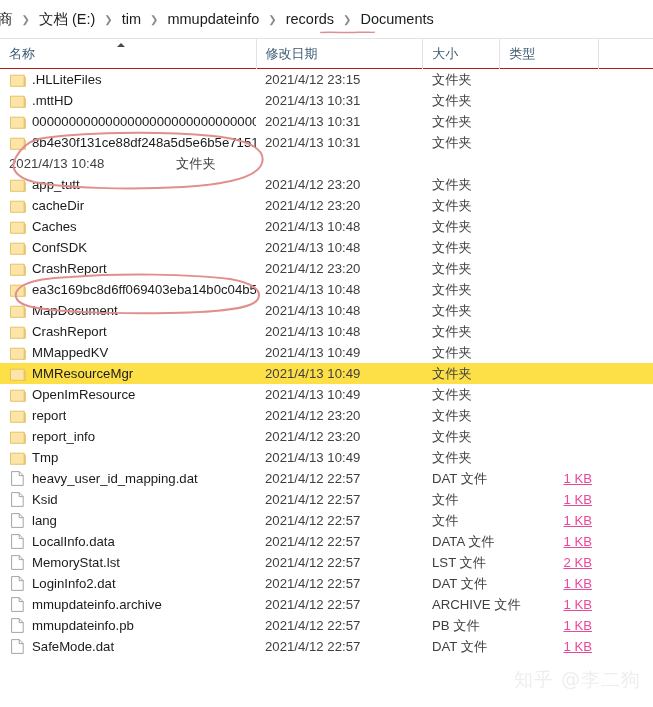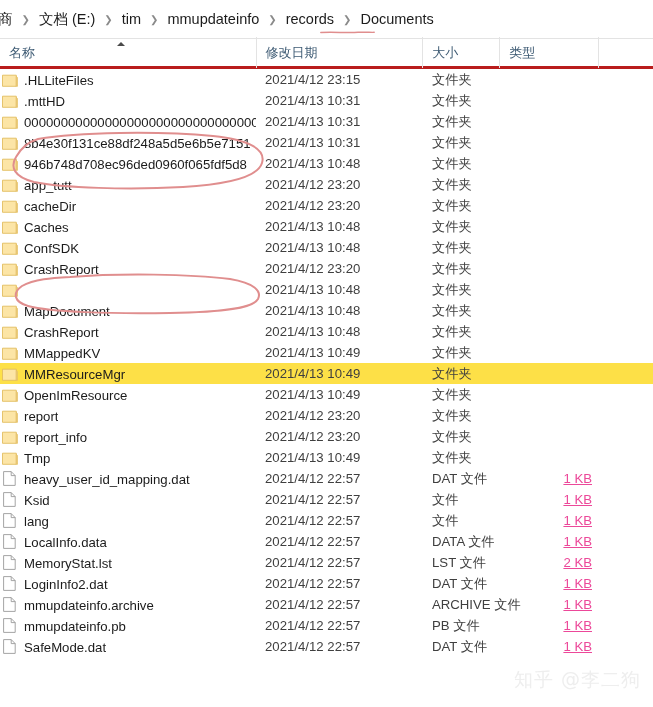--- a/index.html
+++ b/index.html
@@ -49,21 +49,21 @@
     top: 31px;
     width: 93px;
     height: 3px;
     pointer-events: none;
   }
 
   
   #column-header {
     height: 31px;
     border-top: 1px solid #e3e3e3;
-    border-bottom: 3px solid #b91c1c;
+    border-bottom: 1px solid #b91c1c;
     display: flex;
     align-items: center;
     box-sizing: border-box;
     background: #ffffff;
     position: relative;
   }
   .col {
     font-size: 13px;
     color: #3d5a73;
     box-sizing: border-box;
@@ -98,21 +98,22 @@
     display: flex;
     align-items: center;
     font-size: 13.2px;
     color: #1b1b1b;
     box-sizing: border-box;
   }
   .row.selected { background: #fde047; }
   .cell-name {
     width: 256px;
     display: flex;
-    align-items: flex-end;
+    align-items: center;
+    padding-left: 8px;
     box-sizing: border-box;
     white-space: nowrap;
     overflow: hidden;
   }
   .cell-date {
     width: 167px;
     padding-left: 9px;
     box-sizing: border-box;
     color: #3f3f3f;
     white-space: nowrap;
@@ -253,29 +254,20 @@
             <path d="M14.3,3.4 L15.6,4.6 L15.6,13.3 L14.3,13.3 Z" fill="#f0d48a" stroke="#e2bd60" stroke-width="0.7"></path>
           </svg>
         </span>
         <span class="name-text">8b4e30f131ce88df248a5d5e6b5e7151</span>
       </div>
       <div class="cell-date">2021/4/13 10:31</div>
       <div class="cell-type">文件夹</div>
       <div class="cell-size"></div>
     </div>
     <div class="row">
-      <div class="cell-name">
-        <span class="icon-slot">
-          <svg width="16" height="14" viewBox="0 0 16 14">
-            <path d="M0.5,2.2 L0.5,13.3 L14.3,13.3 L14.3,2.2 Z" fill="#fce5a6" stroke="#e2bd60" stroke-width="0.9"></path>
-            <path d="M14.3,3.4 L15.6,4.6 L15.6,13.3 L14.3,13.3 Z" fill="#f0d48a" stroke="#e2bd60" stroke-width="0.7"></path>
-          </svg>
-        </span>
-        <span class="name-text">946b748d708ec96ded0960f065fdf5d8</span>
-      </div>
       <div class="cell-date">2021/4/13 10:48</div>
       <div class="cell-type">文件夹</div>
       <div class="cell-size"></div>
     </div>
     <div class="row">
       <div class="cell-name">
         <span class="icon-slot">
           <svg width="16" height="14" viewBox="0 0 16 14">
             <path d="M0.5,2.2 L0.5,13.3 L14.3,13.3 L14.3,2.2 Z" fill="#fce5a6" stroke="#e2bd60" stroke-width="0.9"></path>
             <path d="M14.3,3.4 L15.6,4.6 L15.6,13.3 L14.3,13.3 Z" fill="#f0d48a" stroke="#e2bd60" stroke-width="0.7"></path>
@@ -344,20 +336,21 @@
       <div class="cell-size"></div>
     </div>
     <div class="row">
       <div class="cell-name">
         <span class="icon-slot">
           <svg width="16" height="14" viewBox="0 0 16 14">
             <path d="M0.5,2.2 L0.5,13.3 L14.3,13.3 L14.3,2.2 Z" fill="#fce5a6" stroke="#e2bd60" stroke-width="0.9"></path>
             <path d="M14.3,3.4 L15.6,4.6 L15.6,13.3 L14.3,13.3 Z" fill="#f0d48a" stroke="#e2bd60" stroke-width="0.7"></path>
           </svg>
         </span>
+        <span class="name-text">ea3c169bc8d6ff069403eba14b0c04b5</span>
       </div>
       <div class="cell-date">2021/4/13 10:48</div>
       <div class="cell-type">文件夹</div>
       <div class="cell-size"></div>
     </div>
     <div class="row">
       <div class="cell-name">
         <span class="icon-slot">
           <svg width="16" height="14" viewBox="0 0 16 14">
             <path d="M0.5,2.2 L0.5,13.3 L14.3,13.3 L14.3,2.2 Z" fill="#fce5a6" stroke="#e2bd60" stroke-width="0.9"></path>

